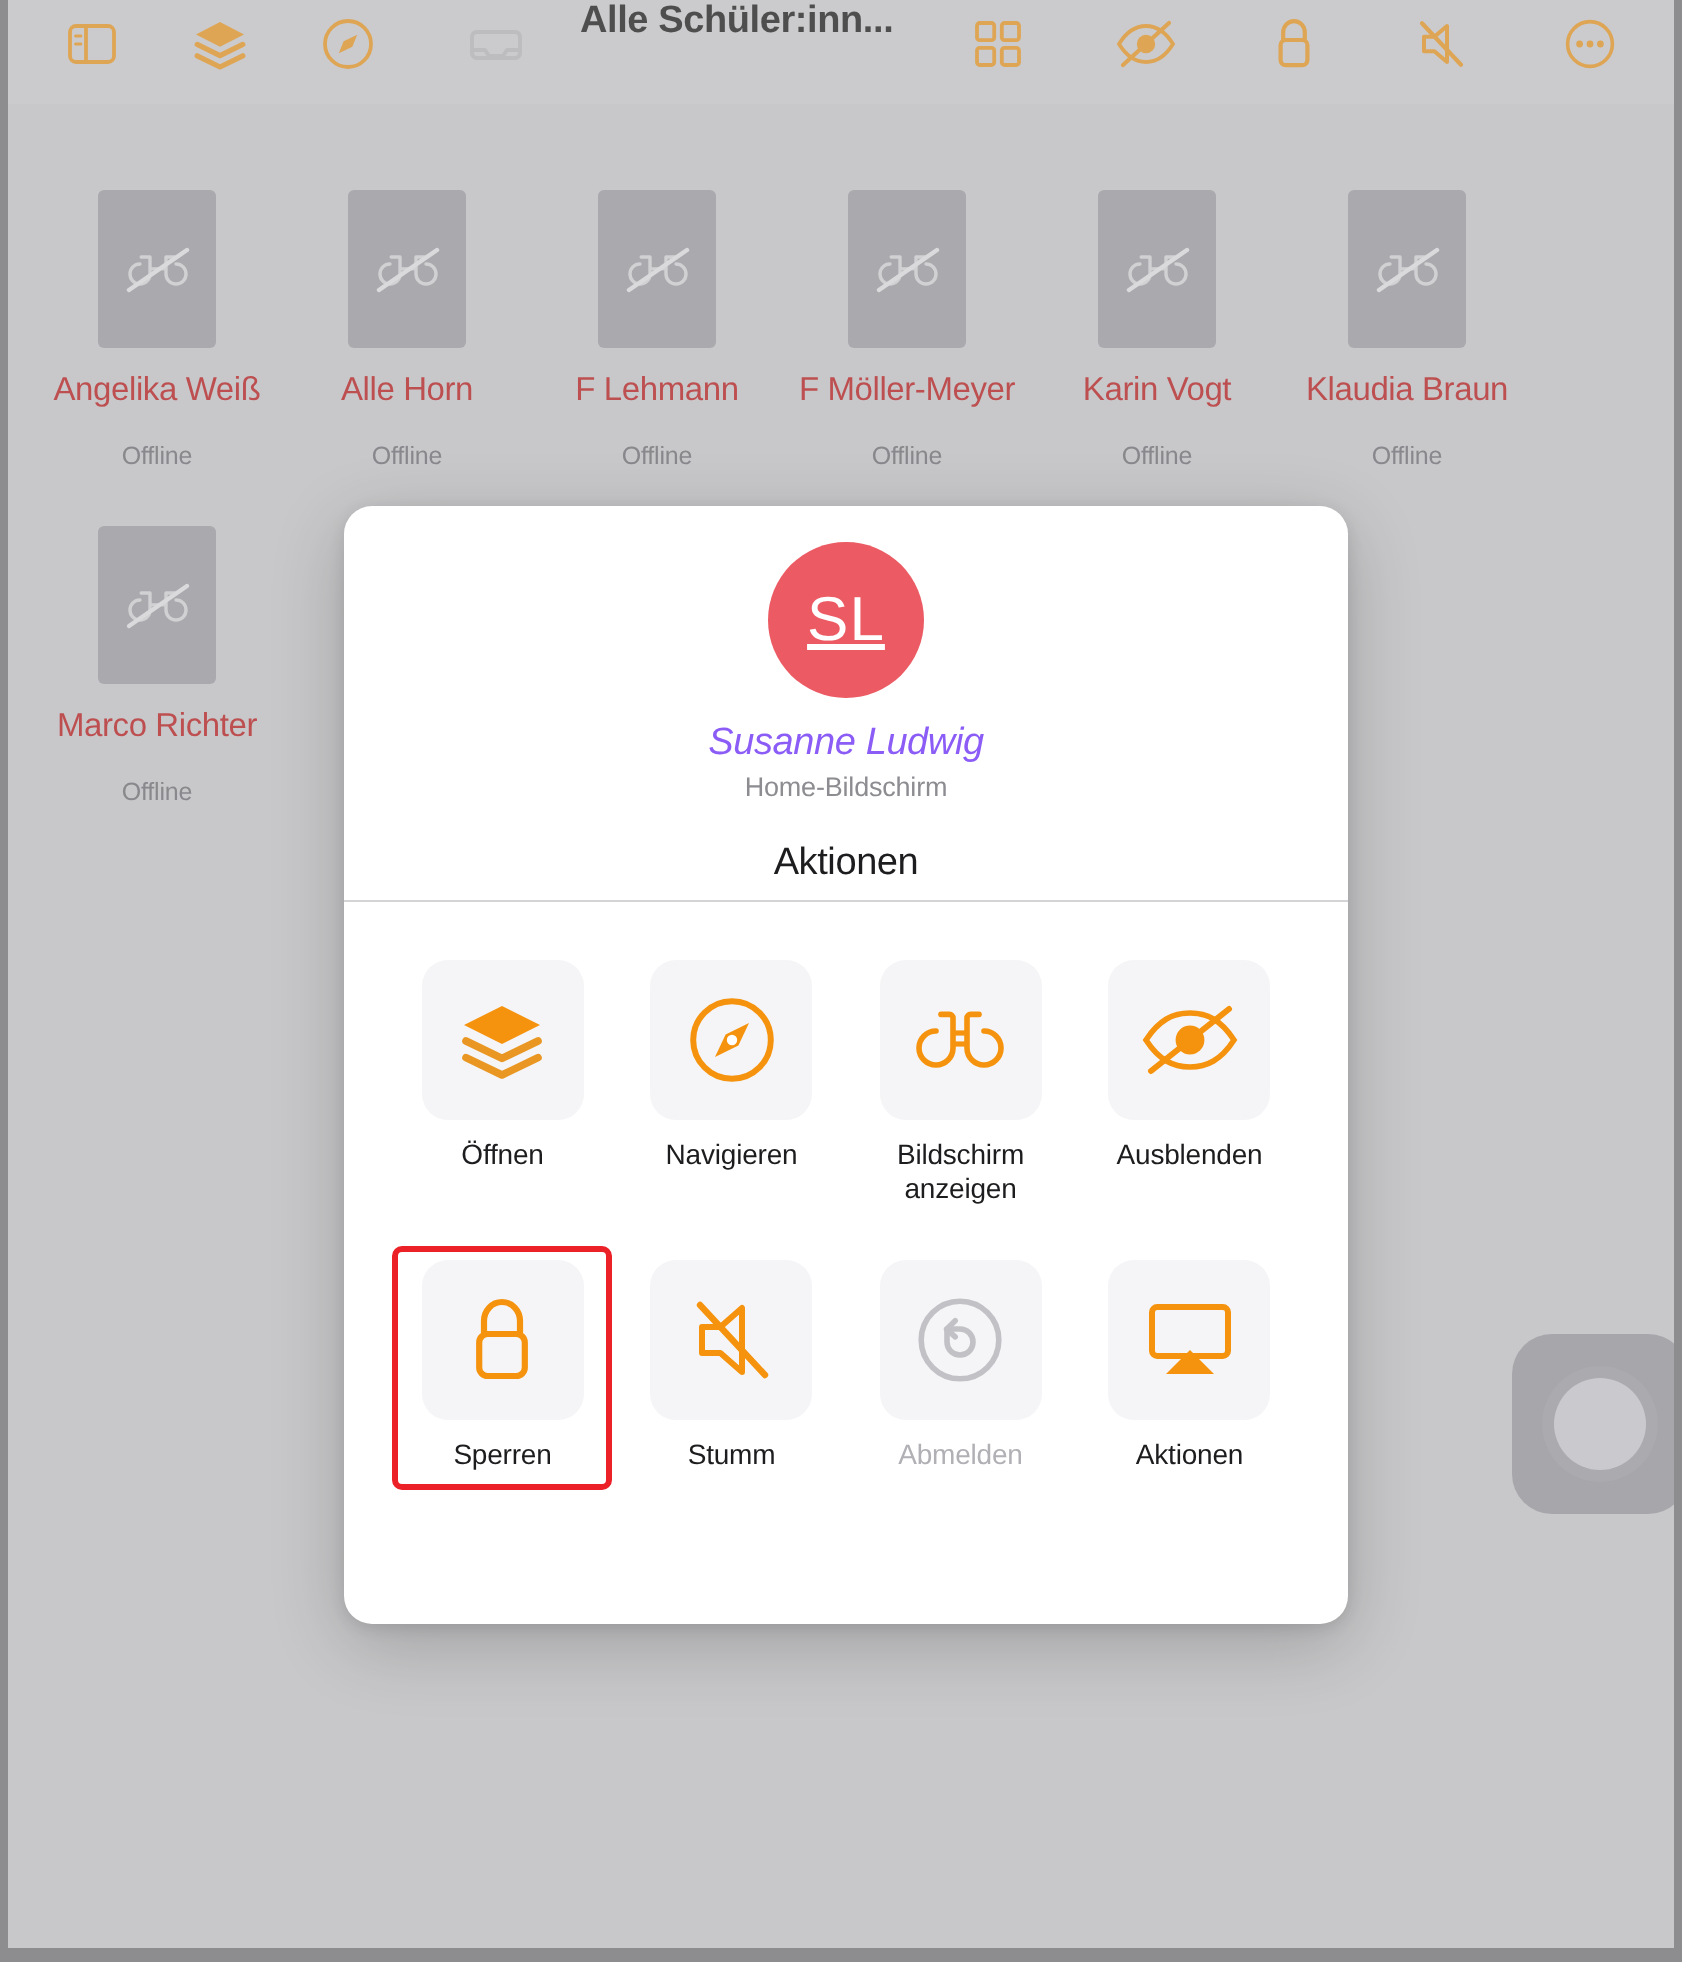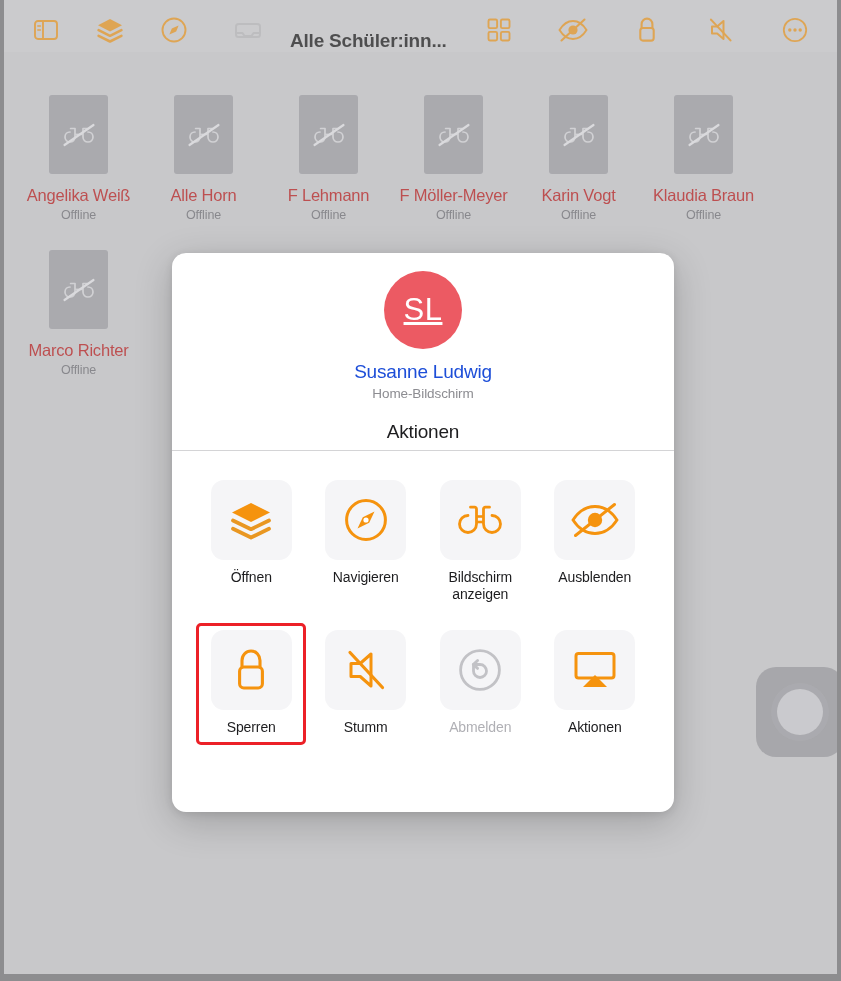--- a/index.html
+++ b/index.html
@@ -22,21 +22,21 @@
     border-right: 4px solid #8d8d8f;
     border-bottom: 7px solid #8d8d8f;
   }
 
   
   #toolbar {
     position: absolute;
     left: 0; top: 0;
     width: 833px; height: 52px;
     display: flex;
-    align-items: flex-end;
+    align-items: flex-start;
     background: #cdcdce;
   }
   .tb-icon {
     width: 44px; height: 44px;
     display: flex; align-items: center; justify-content: center;
     flex: 0 0 auto;
   }
   .tb-icon svg { display:block; }
   .tb-sep-sm { width: 20px; flex: 0 0 auto; }
   .tb-sep-md { width: 30px; flex: 0 0 auto; }
@@ -81,21 +81,21 @@
     display: flex; align-items: center; justify-content: center;
   }
   .student-name {
     margin-top: 12px;
     font-size: 16.5px;
     color: #b91c1c;
     white-space: nowrap;
     letter-spacing: -0.2px;
   }
   .student-status {
-    margin-top: 3px;
+    margin-top: 16px;
     font-size: 12.5px;
     color: #6e6e73;
     letter-spacing: -0.1px;
   }
 
   
   #modal-backdrop {
     position: absolute;
     inset: 0;
     background: rgba(200,200,202,0.30);
@@ -123,22 +123,23 @@
     background: #ec5a63;
     color: #ffffff;
     display: flex; align-items: center; justify-content: center;
     font-size: 31px;
     letter-spacing: 0.5px;
     text-decoration: underline;
   }
   #modal-person-name {
     margin-top: 12px;
     font-size: 19px;
-    color: #1d4ed8;
+    color: #8b5cf6;
     letter-spacing: -0.2px;
+    font-style: italic;
   }
   #modal-person-sub {
     margin-top: 3px;
     font-size: 13.5px;
     color: #8c8c91;
     letter-spacing: -0.1px;
   }
   #modal-section-title {
     margin-top: 20px;
     font-size: 19px;

